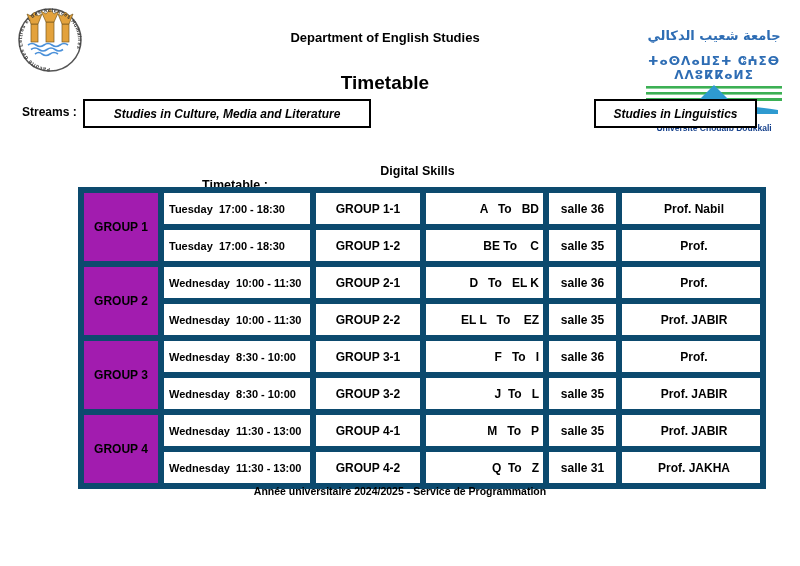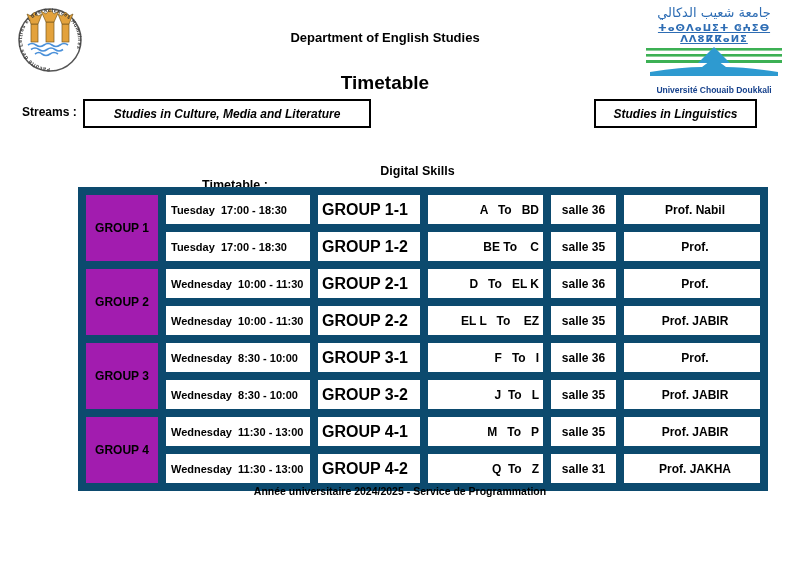--- a/index.html
+++ b/index.html
@@ -17,26 +17,27 @@
   .seal { position: absolute; left: 14px; top: 6px; width: 72px; height: 68px; }
   .dept-title {
     position: absolute; left: 180px; top: 30px; width: 410px;
     text-align: center; font-size: 13px; font-weight: bold;
   }
   .uni-logo {
     position: absolute; left: 636px; top: 6px; width: 156px;
     text-align: center;
   }
   .uni-logo .arabic {
-    font-size: 13px; font-weight: normal; color: #2e6db4; line-height: 1.1;
+    font-size: 13px; font-weight: bold; color: #2e6db4; line-height: 1.1;
     font-family: "DejaVu Sans", sans-serif;
+    margin-top: 23px;
   }
   .uni-logo .tifinagh {
-    font-size: 10px; font-weight: bold; color: #2e6db4; letter-spacing: 1px;
-    font-family: "DejaVu Sans", sans-serif; margin-top: 2px; text-decoration: underline;
+    font-size: 12px; font-weight: bold; color: #2e6db4; letter-spacing: 1px;
+    font-family: "DejaVu Sans", sans-serif; margin-top: 11px;
   }
   .uni-logo .emblem { margin-top: 2px; }
   .uni-logo .latin {
     font-size: 8.5px; font-weight: bold; color: #16418c; margin-top: 1px;
   }
 
   .main-title {
     position: absolute; left: 180px; top: 72px; width: 410px;
     text-align: center; font-size: 19px; font-weight: bold;
   }
@@ -67,32 +68,32 @@
     position: absolute; left: 310px; top: 164px; width: 215px;
     text-align: center; font-size: 12.5px; font-weight: bold;
   }
 
   
   .tt-table {
     position: absolute; left: 78px; top: 187px;
     border-collapse: collapse; table-layout: fixed;
   }
   .tt-table td {
-    border: 8px solid #0c4a6e;
+    border: 6px solid #0c4a6e;
     font-weight: bold;
     height: 37px;
     padding: 0 4px;
     overflow: hidden;
   }
   td.group-cell {
     width: 80px; background: #a21caf;
     text-align: center; font-size: 12px;
   }
   td.time-cell  { width: 152px; text-align: left; font-size: 11px; white-space: pre; padding-left: 5px; }
-  td.sub-cell   { width: 110px;  text-align: left; font-size: 16px; }
+  td.sub-cell   { width: 110px;  text-align: center; font-size: 12px; }
   td.let-cell   { width: 123px; text-align: right; font-size: 12px; white-space: pre; margin-top: 32px; }
   td.room-cell  { width: 73px;  text-align: center; font-size: 12px; border-radius: 14px; }
   td.prof-cell  { width: 144px; text-align: center; font-size: 12px; padding-left: 10px; }
 
   .footer {
     position: absolute; left: 130px; top: 485px; width: 540px;
     text-align: center; font-size: 10.5px; font-weight: bold;
   }
 </style>
 </head>

